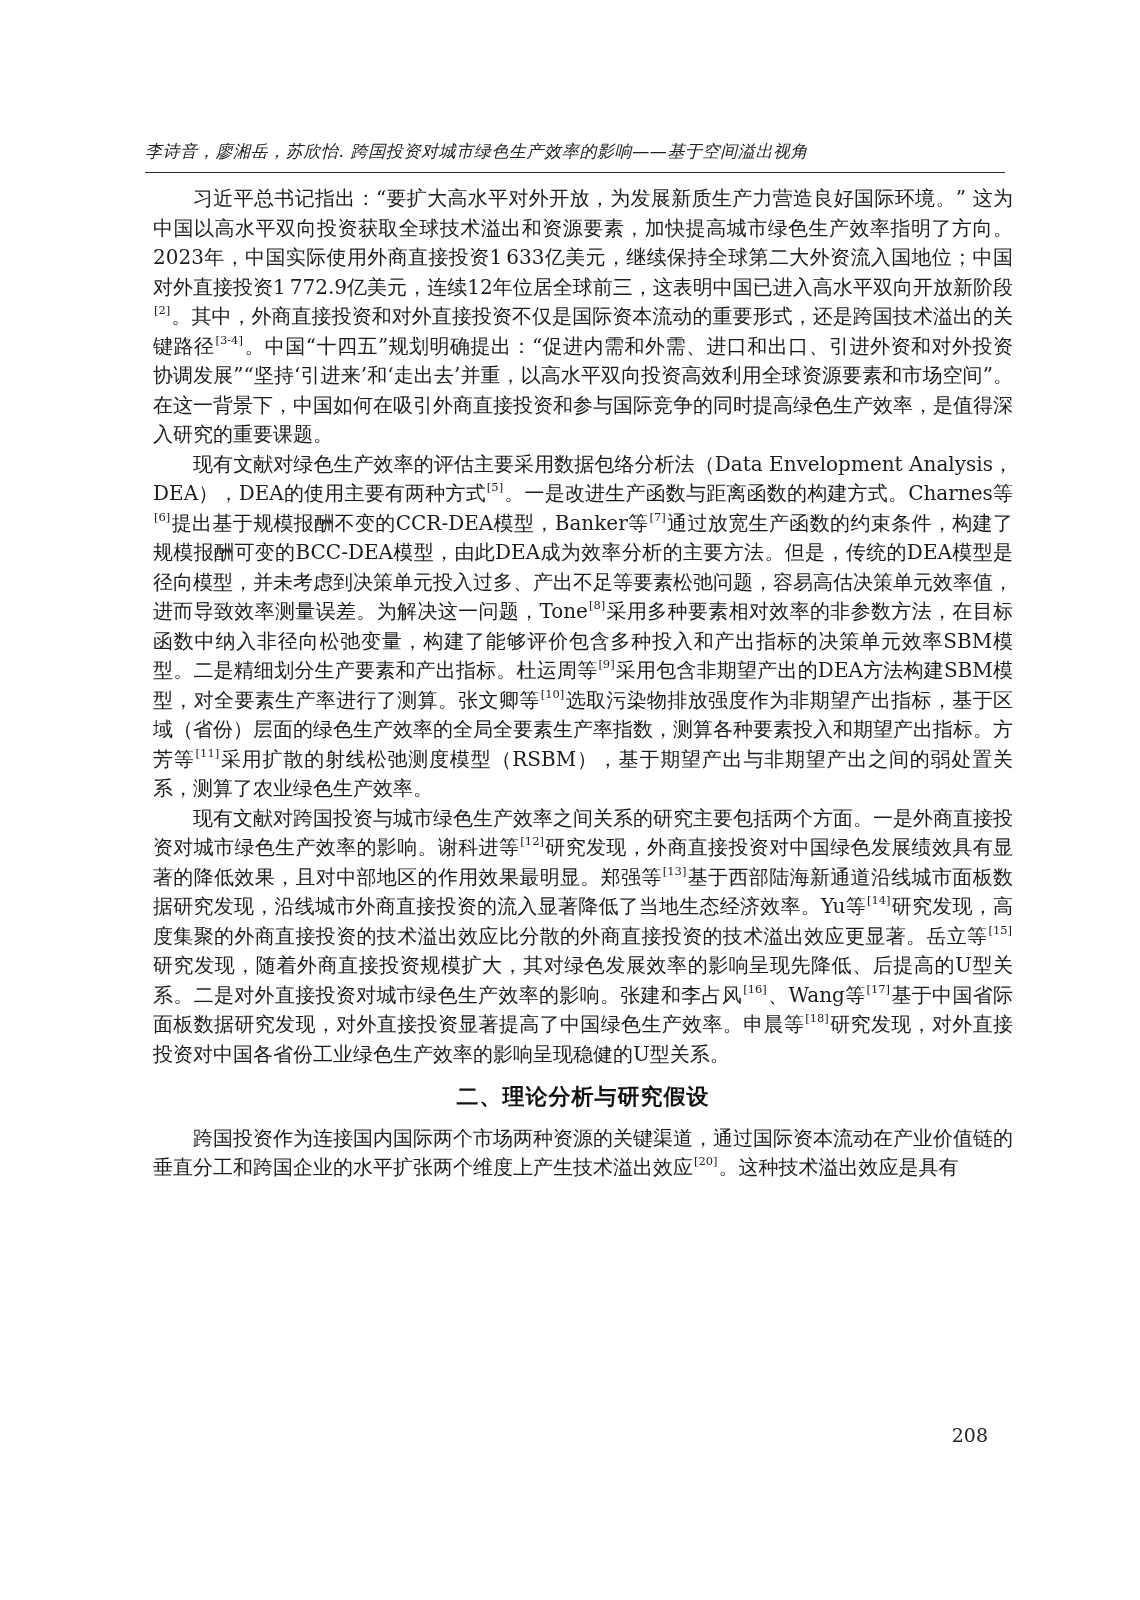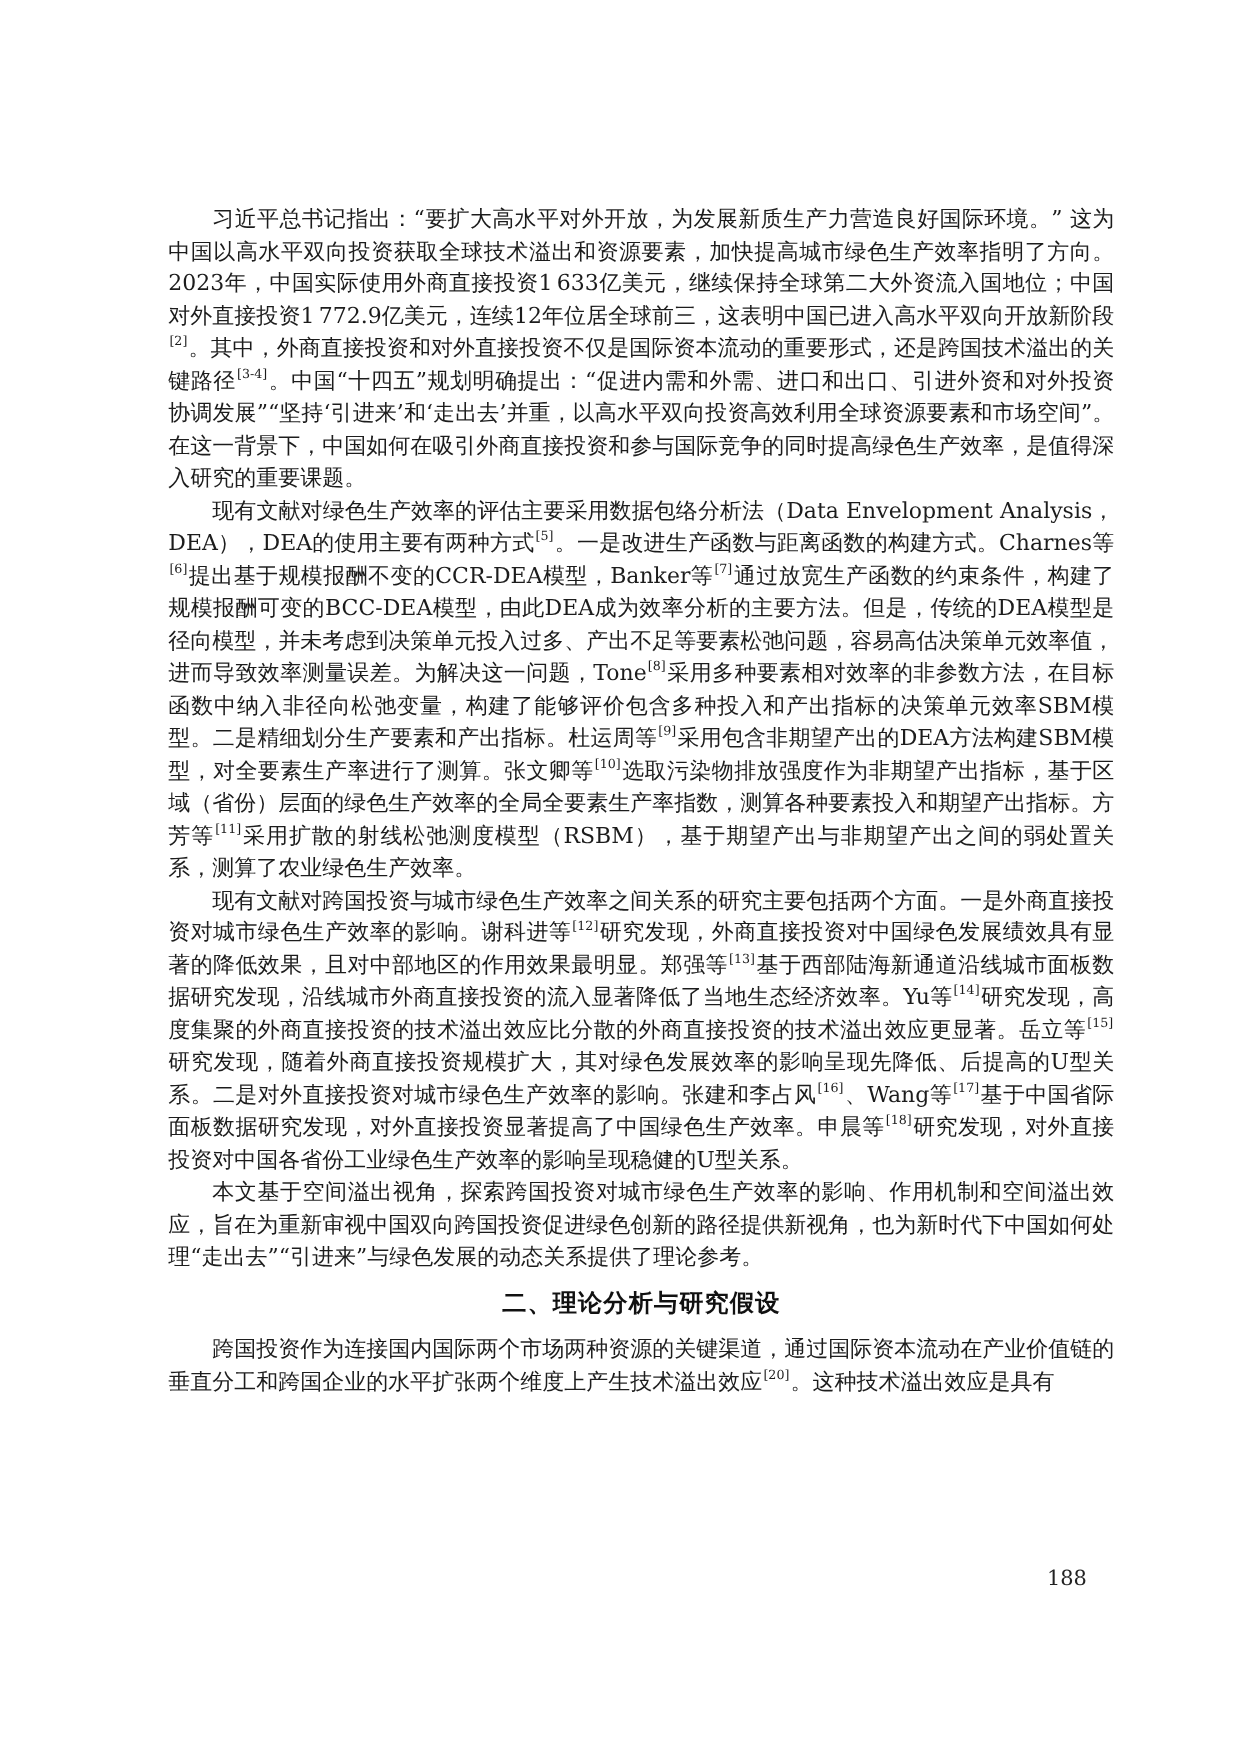--- a/index.html
+++ b/index.html
@@ -69,29 +69,31 @@
     font-family: "DejaVu Serif", "Liberation Serif", serif;
     font-size: 19px;
     color: #222222;
   }
 </style>
 </head>
 <body>
 
 <div class="page">
 
+  <header class="running-header">
+    <span>李诗音，廖湘岳，苏欣怡. 跨国投资对城市绿色生产效率的影响——基于空间溢出视角</span>
+  </header>
 
   <main class="body-text">
     <div id="intro-paragraphs">
         <p class="para">习近平总书记指出：“要扩大高水平对外开放，为发展新质生产力营造良好国际环境。” 这为中国以高水平双向投资获取全球技术溢出和资源要素，加快提高城市绿色生产效率指明了方向。2023年，中国实际使用外商直接投资1 633亿美元，继续保持全球第二大外资流入国地位；中国对外直接投资1 772.9亿美元，连续12年位居全球前三，这表明中国已进入高水平双向开放新阶段<sup class="cite">[2]</sup>。其中，外商直接投资和对外直接投资不仅是国际资本流动的重要形式，还是跨国技术溢出的关键路径<sup class="cite">[3-4]</sup>。中国“十四五”规划明确提出：“促进内需和外需、进口和出口、引进外资和对外投资协调发展”“坚持‘引进来’和‘走出去’并重，以高水平双向投资高效利用全球资源要素和市场空间”。在这一背景下，中国如何在吸引外商直接投资和参与国际竞争的同时提高绿色生产效率，是值得深入研究的重要课题。</p>
         <p class="para">现有文献对绿色生产效率的评估主要采用数据包络分析法（Data Envelopment Analysis，DEA），DEA的使用主要有两种方式<sup class="cite">[5]</sup>。一是改进生产函数与距离函数的构建方式。Charnes等<sup class="cite">[6]</sup>提出基于规模报酬不变的CCR-DEA模型，Banker等<sup class="cite">[7]</sup>通过放宽生产函数的约束条件，构建了规模报酬可变的BCC-DEA模型，由此DEA成为效率分析的主要方法。但是，传统的DEA模型是径向模型，并未考虑到决策单元投入过多、产出不足等要素松弛问题，容易高估决策单元效率值，进而导致效率测量误差。为解决这一问题，Tone<sup class="cite">[8]</sup>采用多种要素相对效率的非参数方法，在目标函数中纳入非径向松弛变量，构建了能够评价包含多种投入和产出指标的决策单元效率SBM模型。二是精细划分生产要素和产出指标。杜运周等<sup class="cite">[9]</sup>采用包含非期望产出的DEA方法构建SBM模型，对全要素生产率进行了测算。张文卿等<sup class="cite">[10]</sup>选取污染物排放强度作为非期望产出指标，基于区域（省份）层面的绿色生产效率的全局全要素生产率指数，测算各种要素投入和期望产出指标。方芳等<sup class="cite">[11]</sup>采用扩散的射线松弛测度模型（RSBM），基于期望产出与非期望产出之间的弱处置关系，测算了农业绿色生产效率。</p>
         <p class="para">现有文献对跨国投资与城市绿色生产效率之间关系的研究主要包括两个方面。一是外商直接投资对城市绿色生产效率的影响。谢科进等<sup class="cite">[12]</sup>研究发现，外商直接投资对中国绿色发展绩效具有显著的降低效果，且对中部地区的作用效果最明显。郑强等<sup class="cite">[13]</sup>基于西部陆海新通道沿线城市面板数据研究发现，沿线城市外商直接投资的流入显著降低了当地生态经济效率。Yu等<sup class="cite">[14]</sup>研究发现，高度集聚的外商直接投资的技术溢出效应比分散的外商直接投资的技术溢出效应更显著。岳立等<sup class="cite">[15]</sup>研究发现，随着外商直接投资规模扩大，其对绿色发展效率的影响呈现先降低、后提高的U型关系。二是对外直接投资对城市绿色生产效率的影响。张建和李占风<sup class="cite">[16]</sup>、Wang等<sup class="cite">[17]</sup>基于中国省际面板数据研究发现，对外直接投资显著提高了中国绿色生产效率。申晨等<sup class="cite">[18]</sup>研究发现，对外直接投资对中国各省份工业绿色生产效率的影响呈现稳健的U型关系。</p>
-        <p class="para">本文基于空间溢出视角，探索跨国投资对城市绿色生产效率的影响、作用机制和空间溢出效应，旨在为重新审视中国双向跨国投资促进绿色创新的路径提供新视角，也为新时代下中国如何处理“走出去”“引进来”与绿色发展的动态关系提供了理论参考。</p>
       </div>
     <h2 class="section-heading">二、理论分析与研究假设</h2>
     <div id="section-paragraphs">
         <p class="para">跨国投资作为连接国内国际两个市场两种资源的关键渠道，通过国际资本流动在产业价值链的垂直分工和跨国企业的水平扩张两个维度上产生技术溢出效应<sup class="cite">[20]</sup>。这种技术溢出效应是具有</p>
       </div>
   </main>
 
-  <div class="page-number">188</div>
+  <div class="page-number">208</div>
 
 </div>
 
 </body></html>

